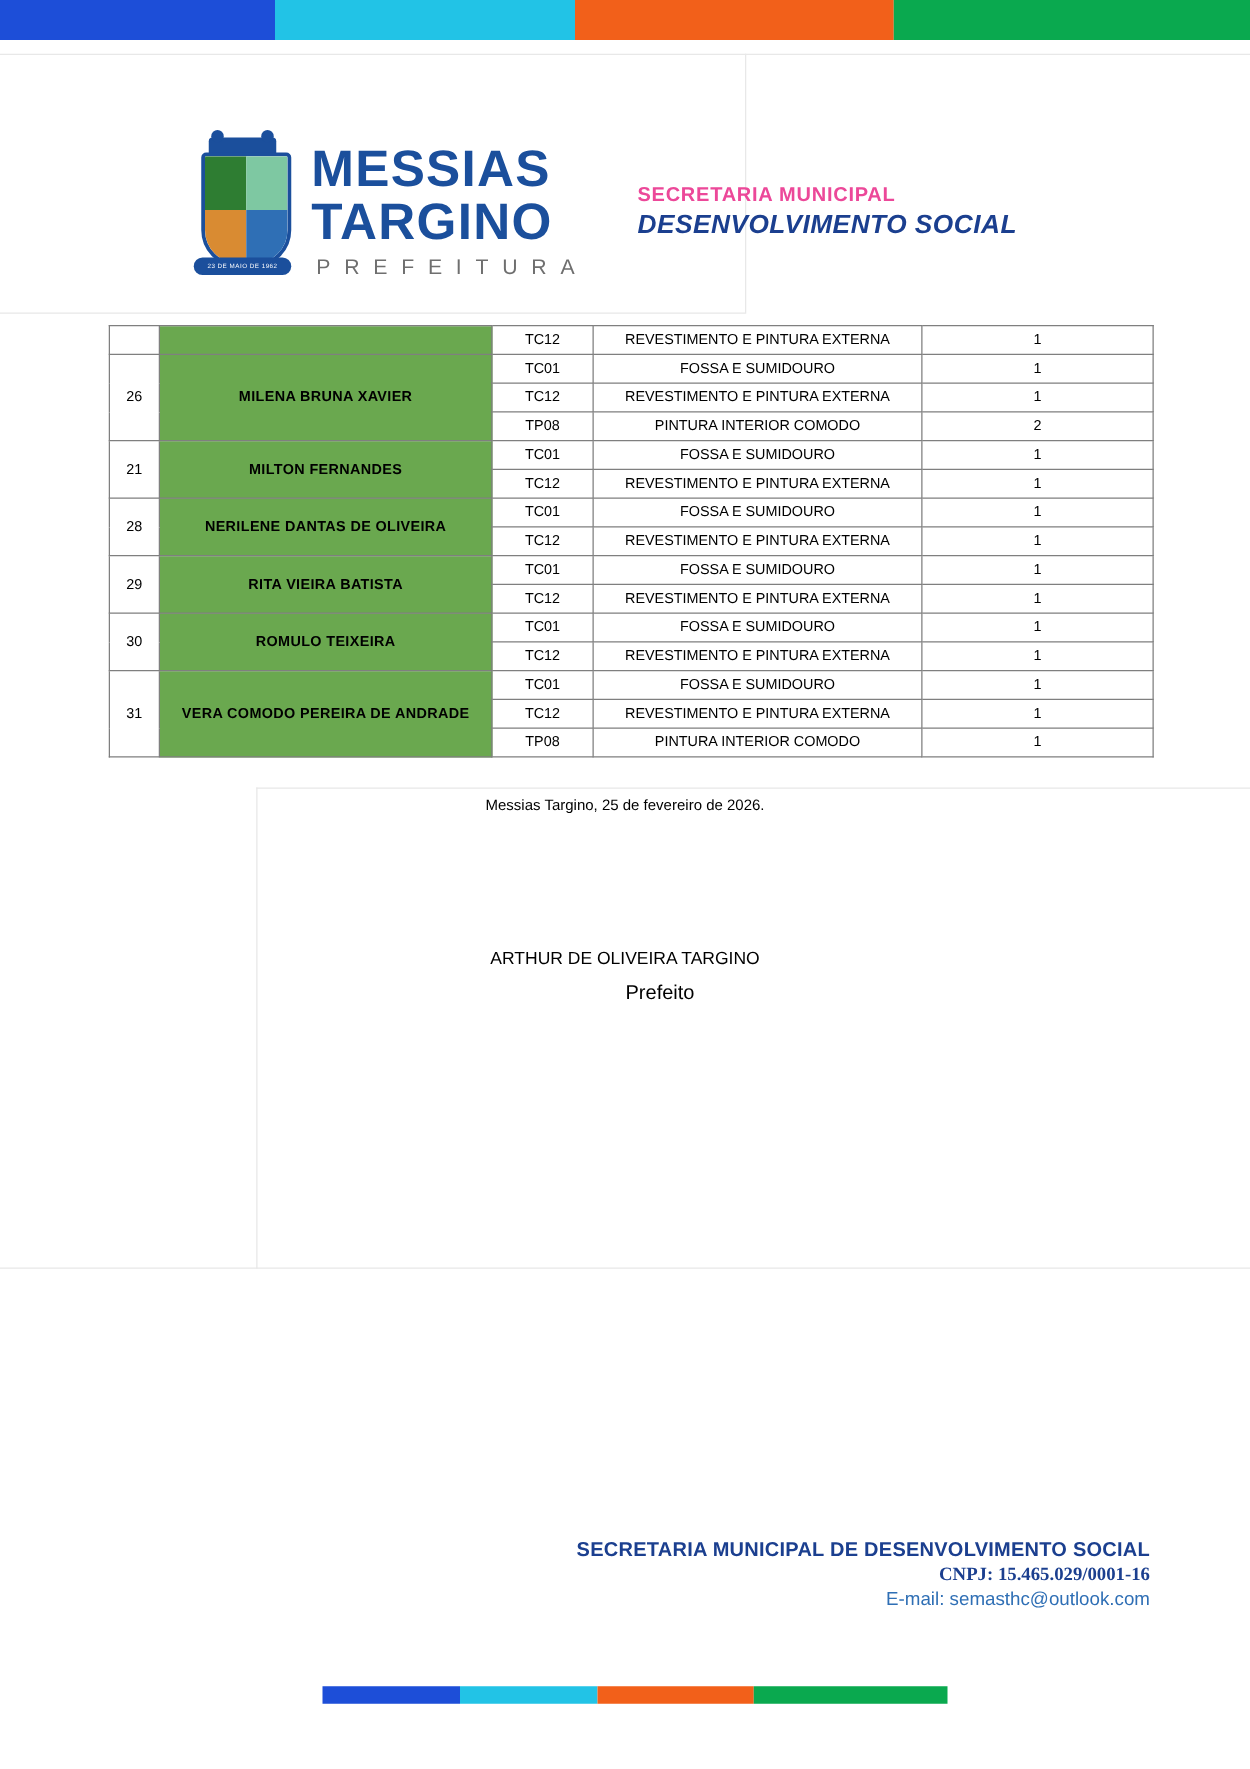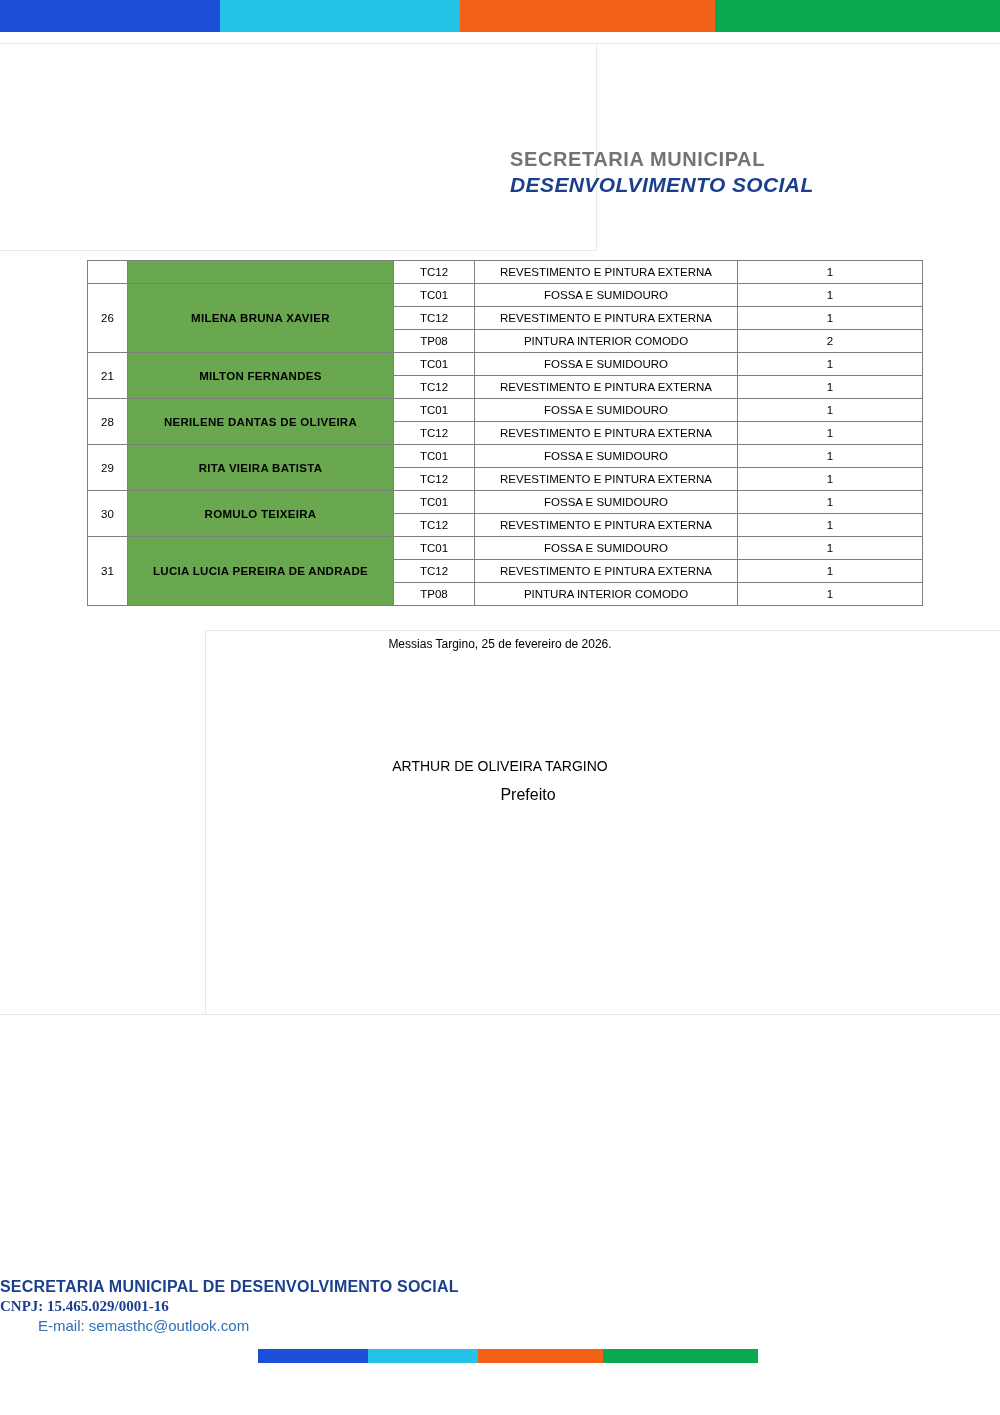--- a/index.html
+++ b/index.html
@@ -123,23 +123,23 @@
     margin-top: 6px;
     padding-left: 4px;
   }
   .secretaria {
     position: absolute;
     left: 510px;
     top: 48px;
     text-align: left;
   }
   .secretaria .s1 {
-    font-size: 20px;
+    font-size: 16px;
     font-weight: bold;
-    color: #737373;
+    color: #ec4899;
     letter-spacing: .6px;
   }
   .secretaria .s2 {
     font-size: 21px;
     font-weight: bold;
     color: #1b3f8f;
     letter-spacing: .4px;
     margin-top: 2px;
     font-style: italic;
   }
@@ -199,23 +199,23 @@
     text-align: center;
     font-size: 16px;
     color: #000;
     padding-left: 28px;
   }
 
   
   .footer-text {
     position: absolute;
     left: 0;
-    top: 1278px;
+    top: 1232px;
     width: 920px;
-    text-align: left;
+    text-align: right;
   }
   .footer-text .f1 {
     font-size: 16px;
     font-weight: bold;
     color: #1b3f8f;
     letter-spacing: .2px;
   }
   .footer-text .f2 {
     font-size: 15px;
     font-weight: bold;
@@ -254,20 +254,39 @@
 </div>
 
 <div class="frame-line" style="left:0;   top:43px;   width:1000px; height:1px;"></div>
 <div class="frame-line" style="left:0; top:250px; width:596px; height:1px;"></div>
 <div class="frame-line" style="left:596px; top:43px; width:1px; height:208px;"></div>
 <div class="frame-line" style="left:205px; top:630px; width:1px; height:385px;"></div>
 <div class="frame-line" style="left:205px; top:630px; width:795px; height:1px;"></div>
 <div class="frame-line" style="left:0; top:1014px; width:1000px; height:1px;"></div>
 
 <div class="header">
+  <div class="logo-wrap">
+    <div class="crest">
+      <div class="crest-crown"></div>
+      <div class="crest-shield">
+        <div class="crest-q q1"></div>
+        <div class="crest-q q2"></div>
+        <div class="crest-q q3"></div>
+        <div class="crest-q q4"></div>
+      </div>
+      <div class="crest-ribbon">
+        <span>23 DE MAIO DE 1962</span>
+      </div>
+    </div>
+    <div class="wordmark">
+      <div class="l1">MESSIAS</div>
+      <div class="l2">TARGINO</div>
+      <div class="l3">PREFEITURA</div>
+    </div>
+  </div>
   <div class="secretaria">
     <div class="s1">SECRETARIA MUNICIPAL</div>
     <div class="s2">DESENVOLVIMENTO SOCIAL</div>
   </div>
 </div>
 
 <div class="table-wrap">
   <table class="main">
     <tbody id="table-body">
         <tr>
@@ -337,21 +356,21 @@
           <td class="c-desc">FOSSA E SUMIDOURO</td>
           <td class="c-qty">1</td>
         </tr>
         <tr>
           <td class="c-code">TC12</td>
           <td class="c-desc">REVESTIMENTO E PINTURA EXTERNA</td>
           <td class="c-qty">1</td>
         </tr>
         <tr>
           <td class="c-num" rowspan="3">31</td>
-          <td class="c-name" rowspan="3">LUCIA LUCIA PEREIRA DE ANDRADE</td>
+          <td class="c-name" rowspan="3">VERA COMODO PEREIRA DE ANDRADE</td>
           <td class="c-code">TC01</td>
           <td class="c-desc">FOSSA E SUMIDOURO</td>
           <td class="c-qty">1</td>
         </tr>
         <tr>
           <td class="c-code">TC12</td>
           <td class="c-desc">REVESTIMENTO E PINTURA EXTERNA</td>
           <td class="c-qty">1</td>
         </tr>
         <tr>

